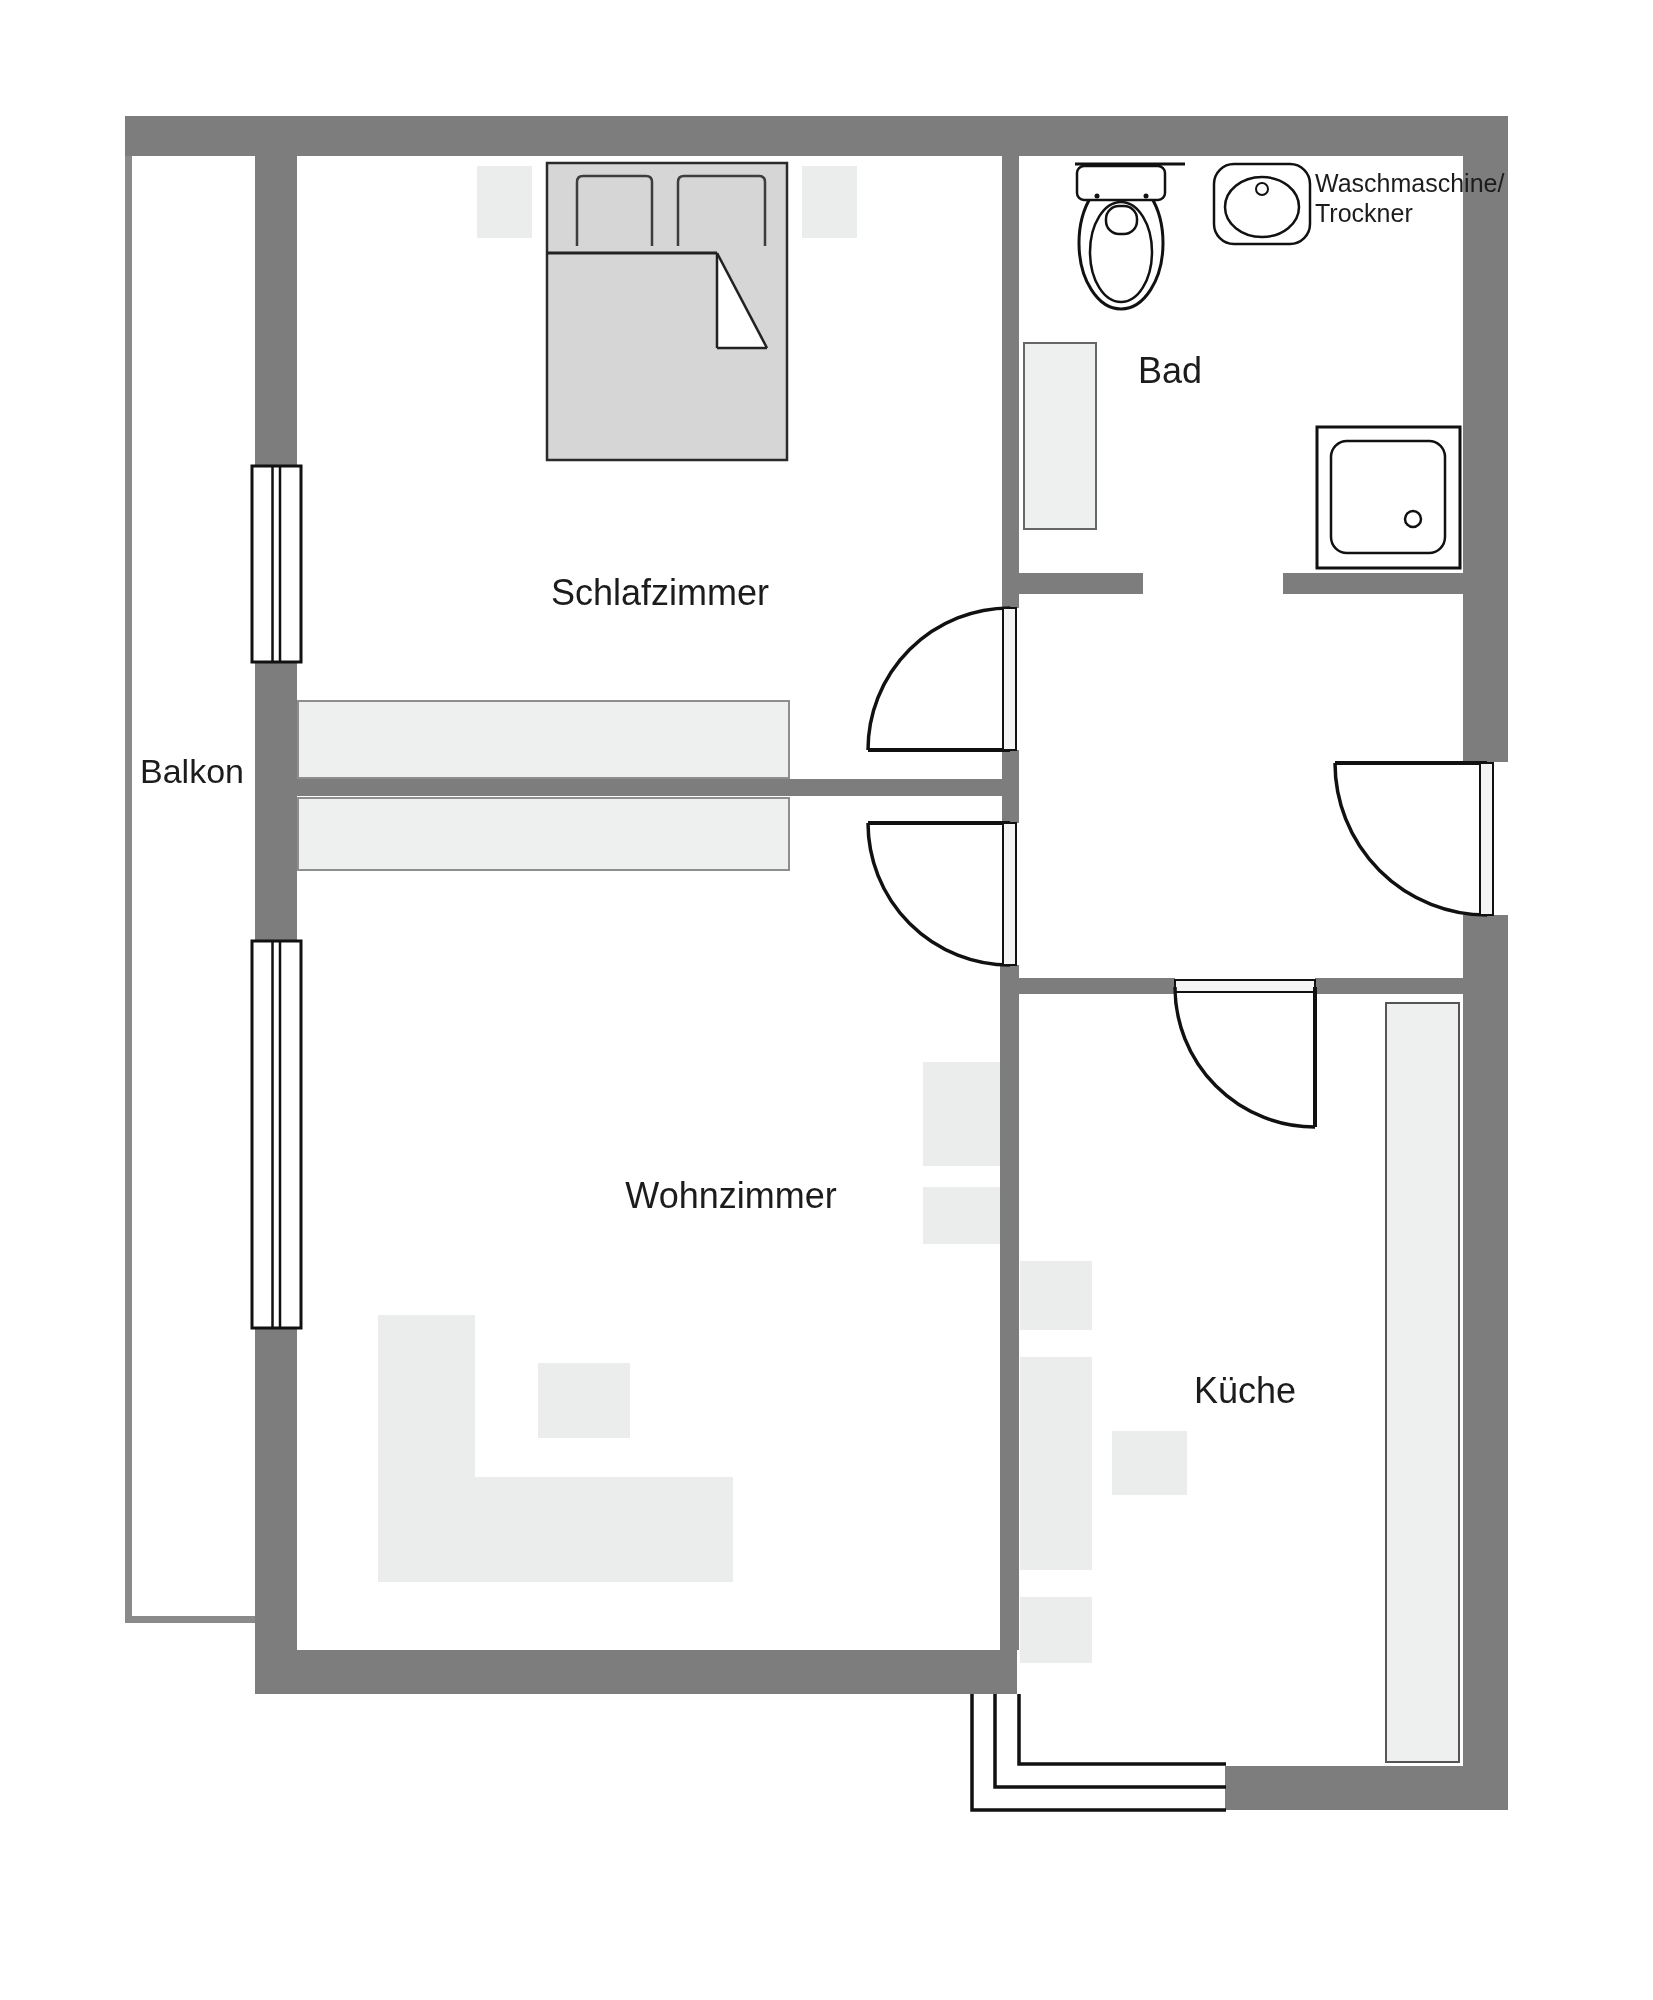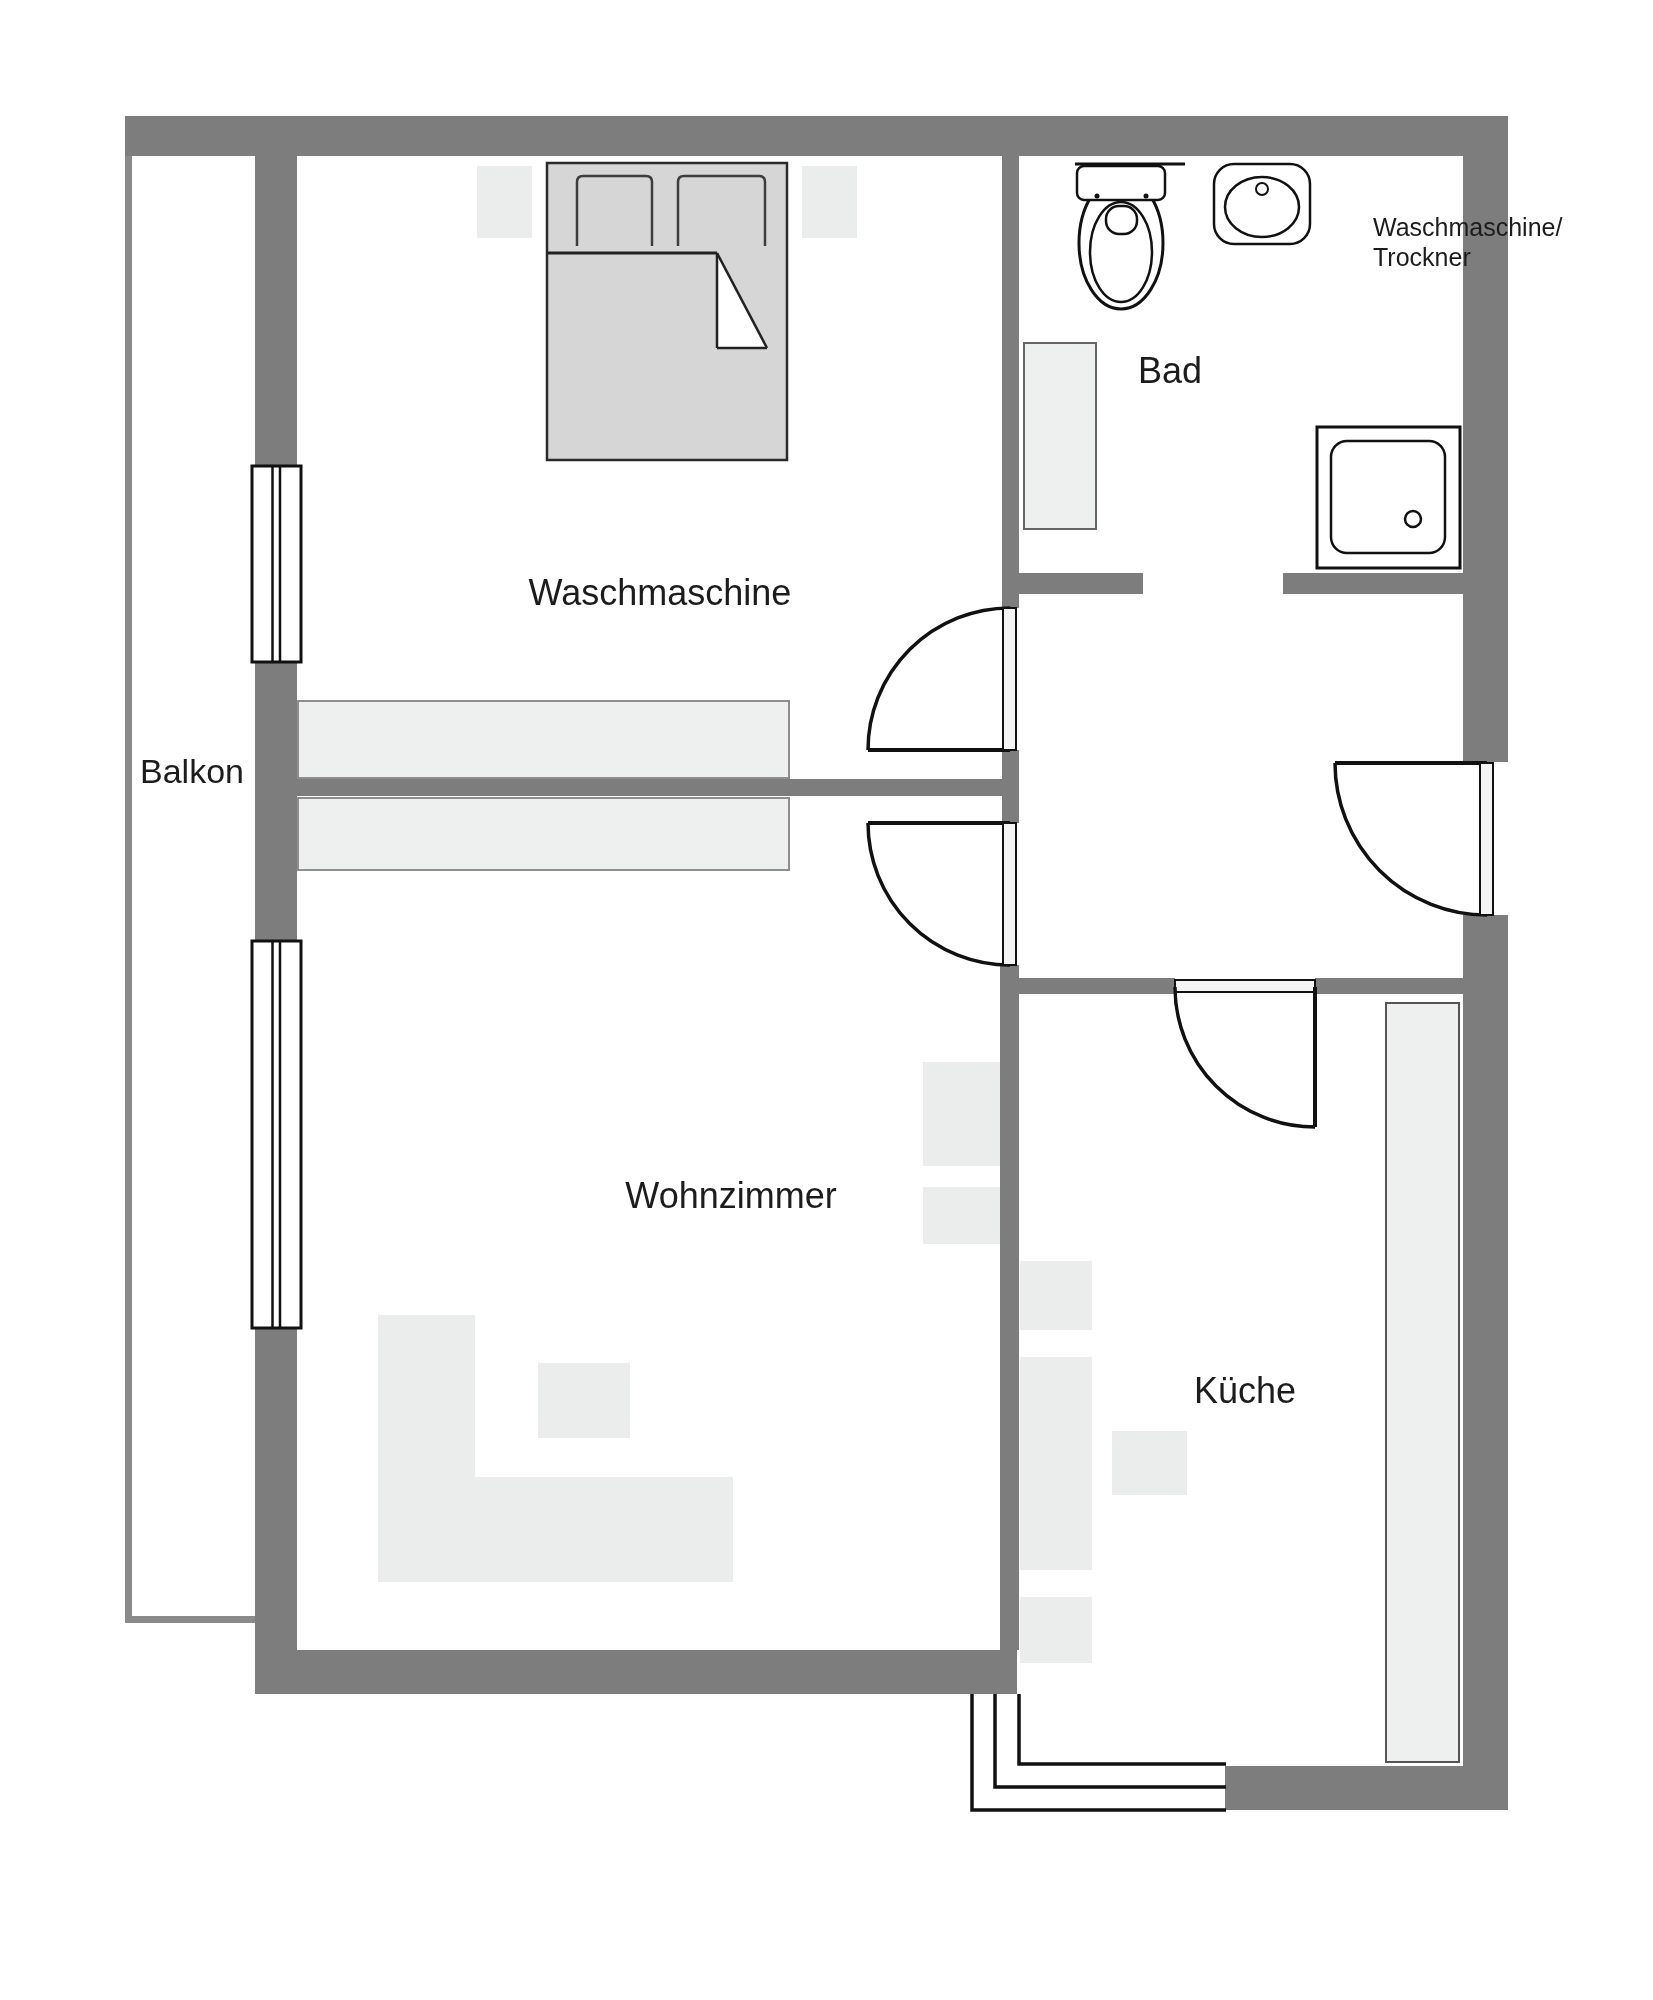--- a/index.html
+++ b/index.html
@@ -129,24 +129,24 @@
       <rect x="1480" y="763" width="13" height="152" fill="#f4f4f4" stroke="#111" stroke-width="2"></rect>
     </g>
 
     <g>
       <path d="M972,1694 L972,1810 L1226,1810" fill="none" stroke="#111" stroke-width="3.5"></path>
       <path d="M995,1694 L995,1787 L1226,1787" fill="none" stroke="#111" stroke-width="3.5"></path>
       <path d="M1019,1694 L1019,1764 L1226,1764" fill="none" stroke="#111" stroke-width="3.5"></path>
     </g>
   </svg>
 
-  <div class="label" style="left:660px;top:593px;">Waschmaschine</div>
+  <div class="label" style="left:660px;top:593px;">Schlafzimmer</div>
   <div class="label" style="left:1170px;top:371px;">Bad</div>
   <div class="label" style="left:192px;top:771px;font-size:34px;">Balkon</div>
   <div class="label" style="left:689px;top:1196px;margin-left:42px;">Wohnzimmer</div>
   <div class="label" style="left:1245px;top:1391px;">Küche</div>
 
-  <div class="note" style="left:1373px;top:169px;margin-top:44px;">
+  <div class="note" style="left:1315px;top:169px;">
     <span>Waschmaschine/</span><br>
     <span>Trockner</span>
   </div>
 
 </div>
 
 </body></html>

